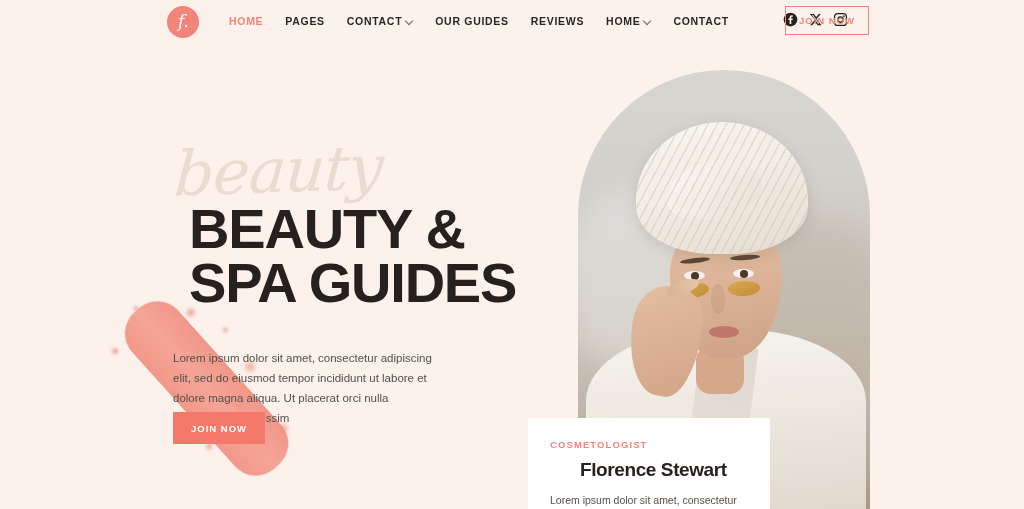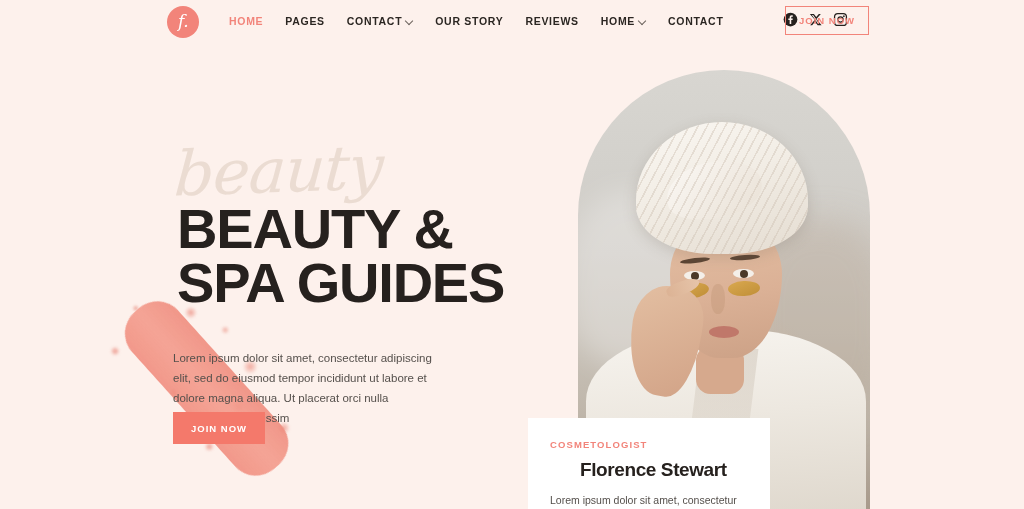--- a/index.html
+++ b/index.html
@@ -132,21 +132,21 @@
     color: #EBDCD2;
     letter-spacing: -1px;
     transform: skewX(-6deg) rotate(-2deg);
     white-space: nowrap;
     line-height: 1;
     pointer-events: none;
   }
 
   .hero-title {
     position: absolute;
-    left: 4px;
+    left: 16px;
     top: 62px;
     font-size: 56px;
     font-weight: bold;
     color: #26211E;
     line-height: 0.97;
     letter-spacing: -1.2px;
     white-space: pre-line;
   }
 
   .hero-para {
@@ -422,21 +422,21 @@
       <span>HOME</span>
     </div>
     <div class="nav-item">
       <span>PAGES</span>
     </div>
     <div class="nav-item">
       <span>CONTACT</span>
       <span class="caret"></span>
     </div>
     <div class="nav-item">
-      <span>OUR STORY</span>
+      <span>OUR GUIDES</span>
     </div>
     <div class="nav-item">
       <span>REVIEWS</span>
     </div>
     <div class="nav-item">
       <span>HOME</span>
       <span class="caret"></span>
     </div>
     <div class="nav-item">
       <span>CONTACT</span>

